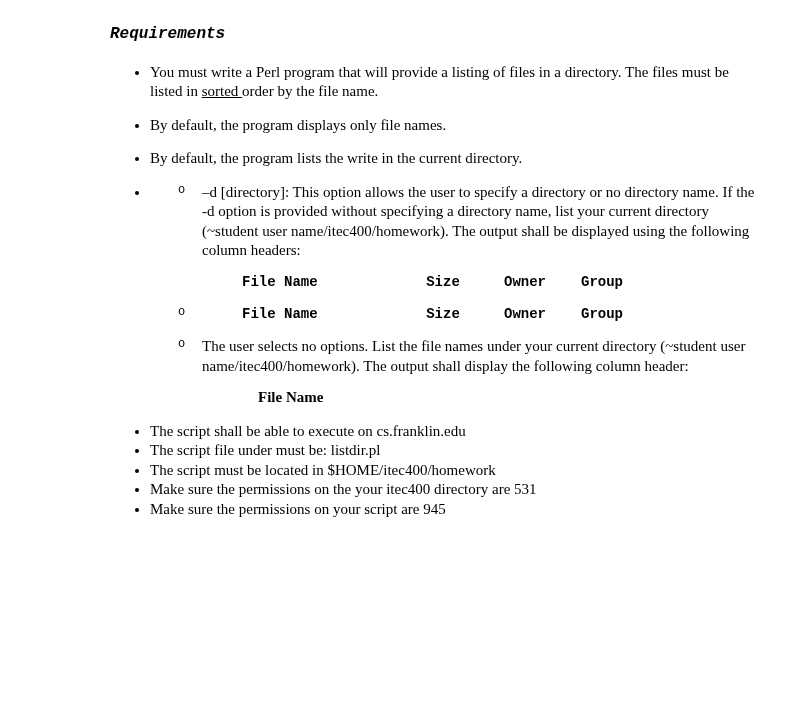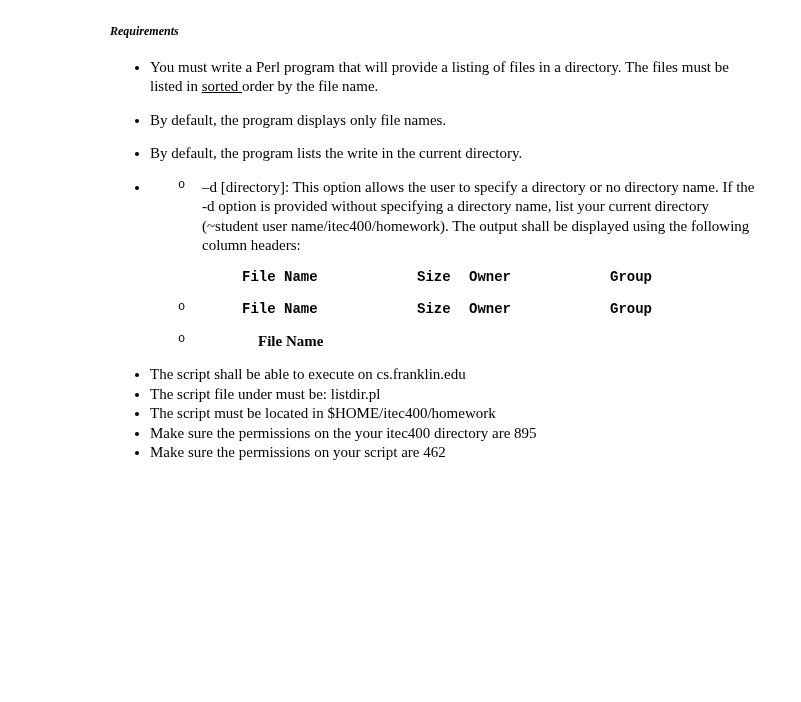--- a/index.html
+++ b/index.html
@@ -10,24 +10,25 @@
     font-size: 15px;
     color: #000000;
   }
   .page {
     width: 801px;
     box-sizing: border-box;
     padding: 24px 40px 40px 110px;
     line-height: 1.3;
   }
   .heading {
-    font-size: 12px;
+    font-size: 16px;
     font-weight: bold;
     font-style: italic;
     margin: 0 0 18px 0;
+    font-family: Liberation Mono, monospace;
   }
   ul.outer {
     list-style-type: disc;
     margin: 0 0 0 20px;
     padding: 0 0 0 20px;
   }
   ul.outer > li {
     margin-bottom: 14px;
     text-align: left;
   }
@@ -61,23 +62,23 @@
   .cols {
     display: flex;
     flex-direction: row;
     margin: 12px 0 6px 40px;
     font-family: "Courier New", monospace;
     font-weight: bold;
     font-size: 14px;
     white-space: nowrap;
   }
   .col-file  { width: 175px; }
-  .col-size  { width: 52px; text-align: left; }
-  .col-owner { width: 112px; }
-  .col-group { width: auto; margin-left: 29px; }
+  .col-size  { width: 52px; text-align: center; }
+  .col-owner { width: 112px; text-align: center; }
+  .col-group { width: auto; }
   .single-header {
     margin: 12px 0 6px 56px;
     font-family: "Times New Roman", Times, serif;
     font-weight: bold;
     font-size: 15px;
   }
 </style>
 </head>
 <body>
 
@@ -116,29 +117,30 @@
         <li>
           <div class="cols">
             <span class="col-file">File Name</span>
             <span class="col-size">Size</span>
             <span class="col-owner">Owner</span>
             <span class="col-group">Group</span>
           </div>
         </li>
 
         <li>
+          <span class="sub-body">The user selects no options. List the file names under your current directory (~student user name/itec400/homework). The output shall display the following column header:</span>
           <div class="single-header">File Name</div>
         </li>
 
       </ul>
     </li>
 
   </ul>
 
   <ul class="outer tight">
     <li><span>The script shall be able to execute on cs.franklin.edu</span></li>
     <li><span>The script file under must be: listdir.pl</span></li>
     <li><span>The script must be located in $HOME/itec400/homework</span></li>
-    <li><span>Make sure the permissions on the your itec400 directory are 895</span></li>
-    <li><span>Make sure the permissions on your script are 462</span></li>
+    <li><span>Make sure the permissions on the your itec400 directory are 531</span></li>
+    <li><span>Make sure the permissions on your script are 945</span></li>
   </ul>
 
 </div>
 
 </body></html>

